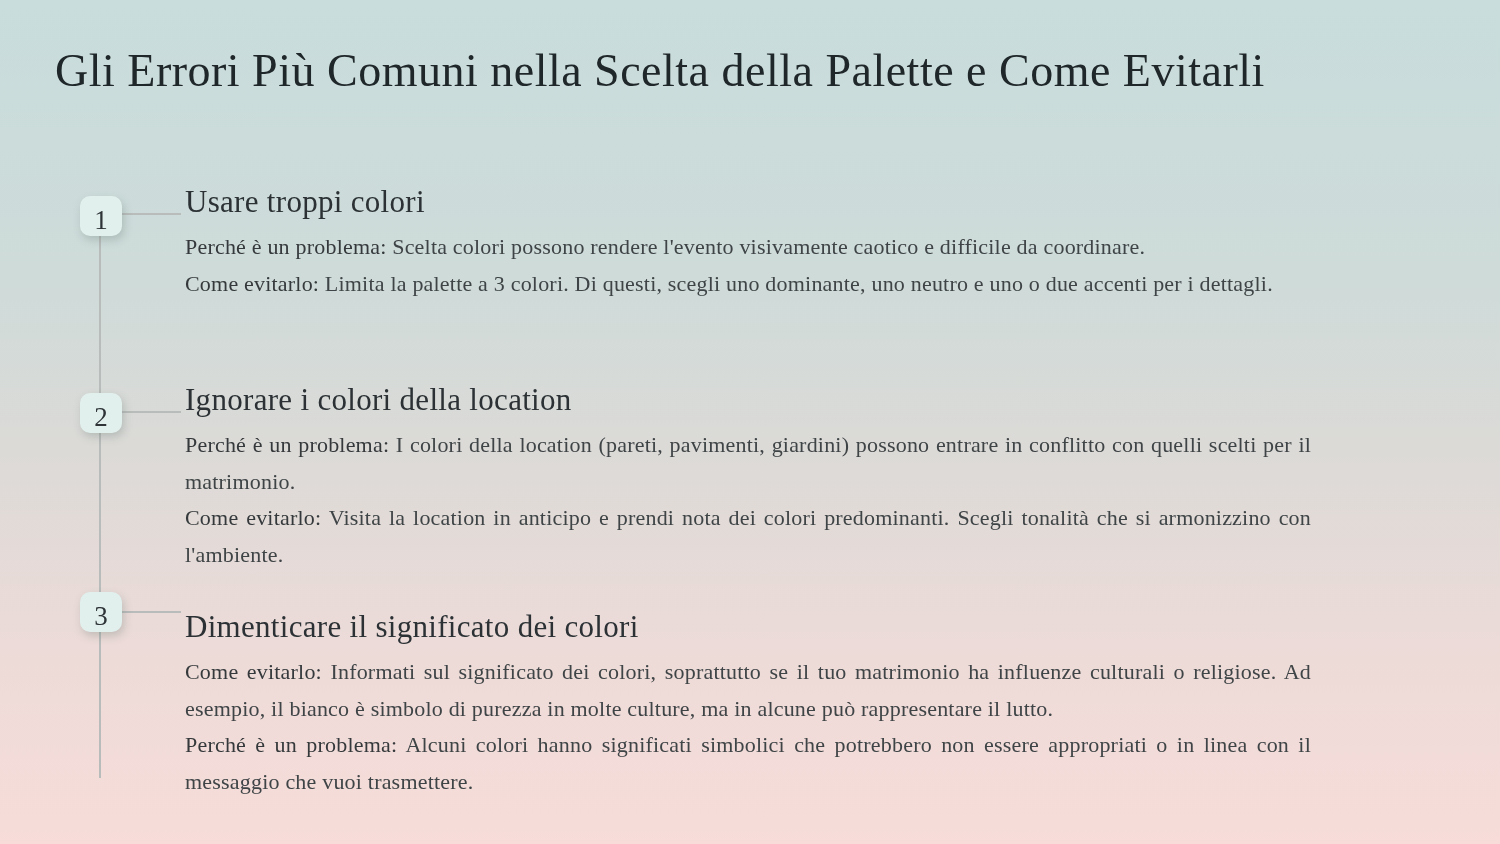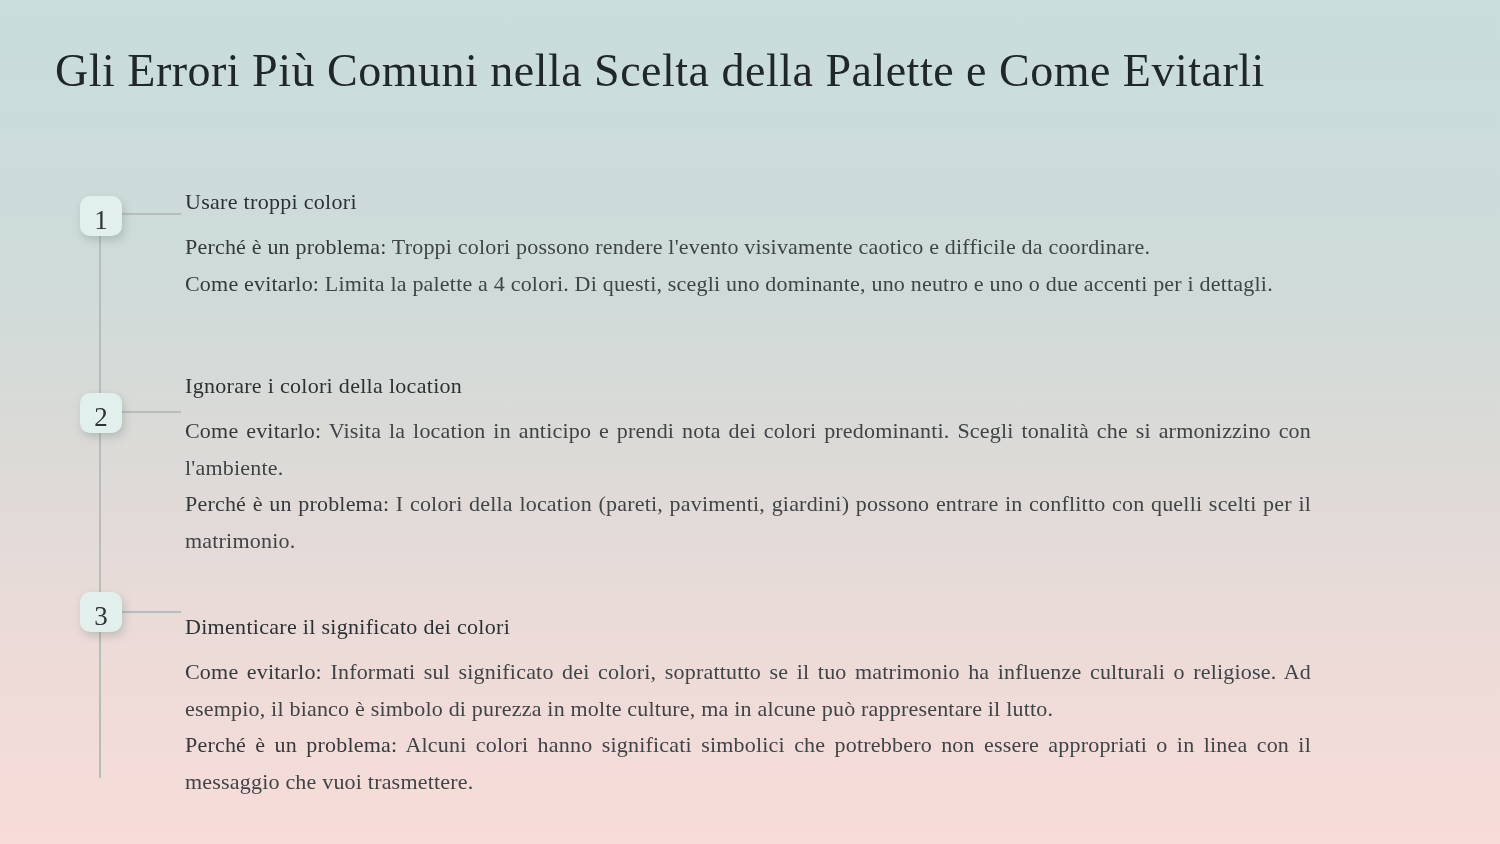--- a/index.html
+++ b/index.html
@@ -66,21 +66,21 @@
     background: var(--line-color, #b8bcba);
   }
 
   .item {
     position: absolute;
     left: 185px;
     width: 1126px;
   }
 
   .item h2 {
-    font-size: 22px;
+    font-size: 31px;
     line-height: 38px;
     font-weight: 500;
     letter-spacing: 0.3px;
     color: var(--heading-color, #2b3134);
     margin-bottom: 8px;
   }
 
   .item p {
     font-size: 22px;
     line-height: 36.5px;
@@ -102,32 +102,32 @@
   <h1 class="title">Gli Errori Più Comuni nella Scelta della Palette e Come Evitarli</h1>
 
   <div class="vline"></div>
 
   <div class="badge" style="top:196px">
     <span>1</span>
   </div>
   <div class="connector" style="top:213px"></div>
   <section class="item" style="top:183px">
     <h2>Usare troppi colori</h2>
-    <p><strong>Perché è un problema:</strong> <span>Troppi colori possono rendere l'evento visivamente caotico e difficile da coordinare.</span></p>
-    <p><strong>Come evitarlo:</strong> <span>Limita la palette a 4 colori. Di questi, scegli uno dominante, uno neutro e uno o due accenti per i dettagli.</span></p>
+    <p><strong>Perché è un problema:</strong> <span>Scelta colori possono rendere l'evento visivamente caotico e difficile da coordinare.</span></p>
+    <p><strong>Come evitarlo:</strong> <span>Limita la palette a 3 colori. Di questi, scegli uno dominante, uno neutro e uno o due accenti per i dettagli.</span></p>
   </section>
 
   <div class="badge" style="top:393px">
     <span>2</span>
   </div>
   <div class="connector" style="top:411px"></div>
-  <section class="item" style="top:367px">
+  <section class="item" style="top:381px">
     <h2>Ignorare i colori della location</h2>
+    <p><strong>Perché è un problema:</strong> <span>I colori della location (pareti, pavimenti, giardini) possono entrare in conflitto con quelli scelti per il matrimonio.</span></p>
     <p><strong>Come evitarlo:</strong> <span>Visita la location in anticipo e prendi nota dei colori predominanti. Scegli tonalità che si armonizzino con l'ambiente.</span></p>
-    <p><strong>Perché è un problema:</strong> <span>I colori della location (pareti, pavimenti, giardini) possono entrare in conflitto con quelli scelti per il matrimonio.</span></p>
   </section>
 
   <div class="badge" style="top:592px">
     <span>3</span>
   </div>
   <div class="connector" style="top:611px"></div>
   <section class="item" style="top:608px">
     <h2>Dimenticare il significato dei colori</h2>
     <p><strong>Come evitarlo:</strong> <span>Informati sul significato dei colori, soprattutto se il tuo matrimonio ha influenze culturali o religiose. Ad esempio, il bianco è simbolo di purezza in molte culture, ma in alcune può rappresentare il lutto.</span></p>
     <p><strong>Perché è un problema:</strong> <span>Alcuni colori hanno significati simbolici che potrebbero non essere appropriati o in linea con il messaggio che vuoi trasmettere.</span></p>

